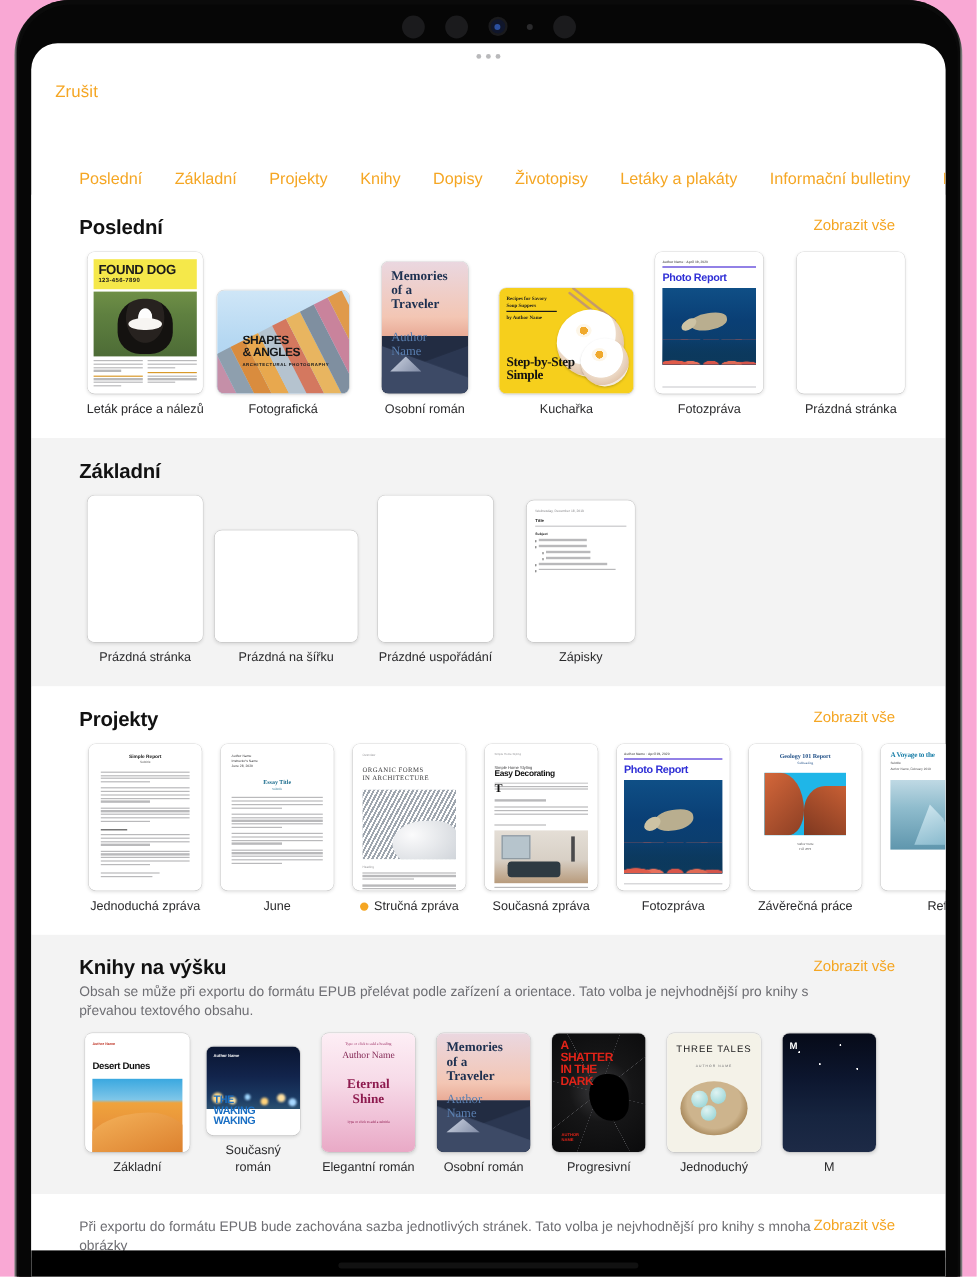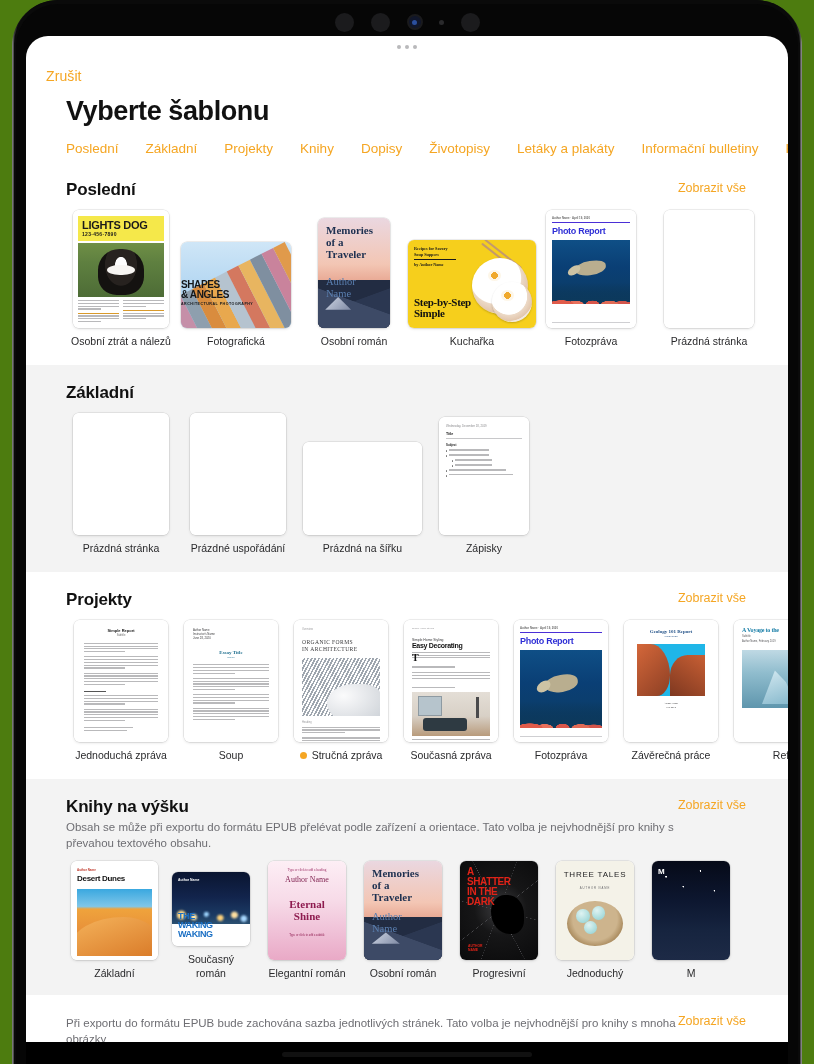--- a/index.html
+++ b/index.html
@@ -1,20 +1,20 @@
 <!DOCTYPE html>
 <html><head>
 <meta charset="utf-8">
 <style>
   * { box-sizing: border-box; margin:0; padding:0; }
   html,body { width:814px; height:1064px; overflow:hidden; background:#ffffff;
     font-family:"Liberation Sans", sans-serif; }
 
   
-  #device { position:relative; width:814px; height:1064px; background:#4d7c0f; }
+  #device { position:relative; width:814px; height:1064px; background:#f9a8d4; }
 
   .bezel-outer { position:absolute; left:14px; top:0; width:786px; height:1064px;
     background:#0a0a0a; border-radius:44px 44px 0 0; }
   .bezel-edge { position:absolute; left:12px; top:0; width:790px; height:1064px;
     border-radius:46px 46px 0 0;
     background:linear-gradient(90deg,#8d8d8d 0%,#3a3a3a 2px,#111 6px,#111 calc(100% - 6px),#3a3a3a calc(100% - 2px),#9a9a9a 100%); }
   .bezel-inner { position:absolute; left:16px; top:4px; width:782px; height:1060px;
     background:#060606; border-radius:42px 42px 0 0; }
 
   .camera-bar { position:absolute; left:335px; top:8px; width:145px; height:28px;
@@ -89,21 +89,21 @@
   .t-dog .col { flex:1; }
   .ln { height:1.2px; background:#b9b9bb; margin-bottom:1.6px; }
   .ln.o { background:#d99a2b; }
   .ln.s { width:55%; }
 
   
   .t-shapes { background:linear-gradient(180deg,#cfe6f7 0%,#b6d8f2 48%,#a9d0ef 100%); }
   .t-shapes .stripes { position:absolute; left:-12%; bottom:-28%; width:130%; height:95%;
     transform:rotate(-27deg); display:flex; gap:0; }
   .t-shapes .stripes i { flex:1; height:100%; display:block; }
-  .t-shapes .cap2 { position:absolute; left:0; top:44%; }
+  .t-shapes .cap2 { position:absolute; left:21px; top:44%; }
   .t-shapes .cap2 .l1 { font:700 10px "Liberation Sans",sans-serif; color:#14171a; line-height:1.02; letter-spacing:-.4px;}
   .t-shapes .cap2 .l3 { font:700 3.6px "Liberation Sans",sans-serif; color:#14171a; letter-spacing:.5px; margin-top:2px;}
 
   
   .t-mem { background:linear-gradient(180deg,#ead7e0 0%,#f3c6b4 42%,#e8a893 58%,#5d6a86 72%,#2e3a55 100%); }
   .t-mem .mnt { position:absolute; left:0; bottom:0; width:100%; height:44%;
     background:
       linear-gradient(200deg,transparent 46%,#3d4a66 47%),
       linear-gradient(160deg,transparent 46%,#2b3751 47%),
       #222c42; }
@@ -226,21 +226,21 @@
   .t-voy .s { font:400 2.6px "Liberation Sans",sans-serif; color:#5a5a5d; margin-top:2px; }
   .t-voy .img { margin-top:7px; height:58px; position:relative; overflow:hidden;
     background:linear-gradient(180deg,#bfd9e4 0%,#8fbccd 40%,#5f96ad 100%); }
   .t-voy .img:after{content:"";position:absolute;left:14%;bottom:6%;width:64%;height:62%;
     background:linear-gradient(160deg,#dff0f6,#7fb4c9);clip-path:polygon(18% 100%,44% 6%,66% 38%,86% 100%);}
 
   
   .t-bb { background:#fff; }
   .t-desert { background:#fff; padding:7px 6px; }
   .t-desert .a { font:700 3px "Liberation Sans",sans-serif; color:#c0392b; }
-  .t-desert .t { font:700 8px "Liberation Sans",sans-serif; color:#111; margin-top:2px; letter-spacing:-.3px;}
+  .t-desert .t { font:700 8px "Liberation Sans",sans-serif; color:#111; margin-top:12px; letter-spacing:-.3px;}
   .t-desert .img { margin-top:6px; height:67px;
     background:linear-gradient(180deg,#3aa8e0 0%,#7fc6e8 26%,#efa33c 30%,#e8913a 62%,#d97c2c 100%);
     position:relative; overflow:hidden; }
   .t-desert .img:after{content:"";position:absolute;left:-10%;bottom:0;width:120%;height:58%;
     background:linear-gradient(160deg,#f5b45c,#d97a28);border-radius:60% 40% 0 0 / 80% 70% 0 0;}
 
   .t-waking { background:linear-gradient(180deg,#0a1530 0%,#12244c 34%,#1b3a63 58%,#2b5070 70%,#fff 70.5%,#fff 100%); }
   .t-waking .a { position:absolute; left:6px; top:6px; font:700 3.4px "Liberation Sans",sans-serif; color:#fff; }
   .t-waking .bok { position:absolute; left:0; top:46%; width:100%; height:24%;
     background:
@@ -324,21 +324,20 @@
 
   <div class="screen">
 
     <div class="grabber">
       <span></span>
         <span></span>
         <span></span>
     </div>
 
     <div class="cancel">Zrušit</div>
-    <div class="page-title">Vyberte šablonu</div>
 
     <div class="tabs">
       <span class="tab">Poslední</span>
       <span class="tab">Základní</span>
       <span class="tab">Projekty</span>
       <span class="tab">Knihy</span>
       <span class="tab">Dopisy</span>
       <span class="tab">Životopisy</span>
       <span class="tab">Letáky a plakáty</span>
       <span class="tab">Informační bulletiny</span>
@@ -352,21 +351,21 @@
         <div class="sec-head">
           <div class="sec-title">Poslední</div>
           <div class="show-all">Zobrazit vše</div>
         </div>
         <div class="row">
 
           <div class="cell" style="width:110px">
             <div class="thumb" style="width:96px;height:118px">
               <div class="tw t-dog">
                 <div class="bandhead">
-                  <div class="bt">LIGHTS DOG</div>
+                  <div class="bt">FOUND DOG</div>
                   <div class="bp">123-456-7890</div>
                 </div>
                 <div class="photo"></div>
                 <div class="txtbox">
                   <div class="col">
                       <div class="ln"></div>
                       <div class="ln"></div>
                       <div class="ln"></div>
                       <div class="ln s"></div>
                     <div class="ln o" style="margin-top:3px"></div>
@@ -380,21 +379,21 @@
                       <div class="ln s"></div>
                     <div class="ln o" style="margin-top:3px"></div>
                       <div class="ln"></div>
                       <div class="ln"></div>
                       <div class="ln s"></div>
                     </div>
                 </div>
               </div>
             </div>
             <div class="cap">
-                <span class="cap-txt">Osobní ztrát a nálezů</span>
+                <span class="cap-txt">Leták práce a nálezů</span>
               </div>
           </div>
 
           <div class="cell" style="width:120px">
             <div class="thumb" style="width:110px;height:86px">
               <div class="tw t-shapes">
                 <div class="stripes">
                   <i style="background:#5b6d80"></i>
                     <i style="background:#c58fa8"></i>
                     <i style="background:#8e9fae"></i>
@@ -433,21 +432,21 @@
                   <div>Name</div>
                 </div>
               </div>
             </div>
             <div class="cap">
                 <span class="cap-txt">Osobní román</span>
               </div>
           </div>
 
           <div class="cell" style="width:120px">
-            <div class="thumb" style="width:128px;height:88px">
+            <div class="thumb" style="width:112px;height:88px">
               <div class="tw t-ramen">
                 <div class="hd">
                   <div class="s1">Recipes for Savory</div>
                   <div class="s1">Soup Suppers</div>
                   <div class="rule"></div>
                   <div class="s1">by Author Name</div>
                 </div>
                 <div class="sticks">
                     <i style="top:6px"></i>
                     <i style="top:11px"></i>
@@ -511,35 +510,35 @@
 
           <div class="cell" style="width:110px">
             <div class="thumb" style="width:96px;height:122px">
                 <div class="tw t-blank"></div>
               </div>
             <div class="cap">
                 <span class="cap-txt">Prázdná stránka</span>
               </div>
           </div>
 
+          <div class="cell" style="width:125px">
+            <div class="thumb" style="width:119px;height:93px">
+                <div class="tw t-blank"></div>
+              </div>
+            <div class="cap">
+                <span class="cap-txt">Prázdná na šířku</span>
+              </div>
+          </div>
+
           <div class="cell" style="width:124px">
             <div class="thumb" style="width:96px;height:122px">
                 <div class="tw t-blank"></div>
               </div>
             <div class="cap">
                 <span class="cap-txt">Prázdné uspořádání</span>
-              </div>
-          </div>
-
-          <div class="cell" style="width:125px">
-            <div class="thumb" style="width:119px;height:93px">
-                <div class="tw t-blank"></div>
-              </div>
-            <div class="cap">
-                <span class="cap-txt">Prázdná na šířku</span>
               </div>
           </div>
 
 
           <div class="cell" style="width:118px">
             <div class="thumb" style="width:90px;height:118px">
               <div class="tw t-notes">
                 <div class="d">Wednesday, December 18, 2019</div>
                 <div class="tt">Title</div>
                 <div class="hr"></div>
@@ -658,21 +657,21 @@
                   <div class="ln"></div>
                   <div class="ln s"></div>
                 <div class="ln" style="margin-top:4px"></div>
                   <div class="ln"></div>
                   <div class="ln"></div>
                   <div class="ln"></div>
                   <div class="ln s"></div>
               </div>
             </div>
             <div class="cap">
-                <span class="cap-txt">Soup</span>
+                <span class="cap-txt">June</span>
               </div>
           </div>
 
           <div class="cell" style="width:110px">
             <div class="thumb" style="width:94px;height:122px">
               <div class="tw t-org">
                 <div class="k">Overview</div>
                 <div class="h">ORGANIC FORMS</div>
                 <div class="h" style="margin-top:0">IN ARCHITECTURE</div>
                 <div class="img">

